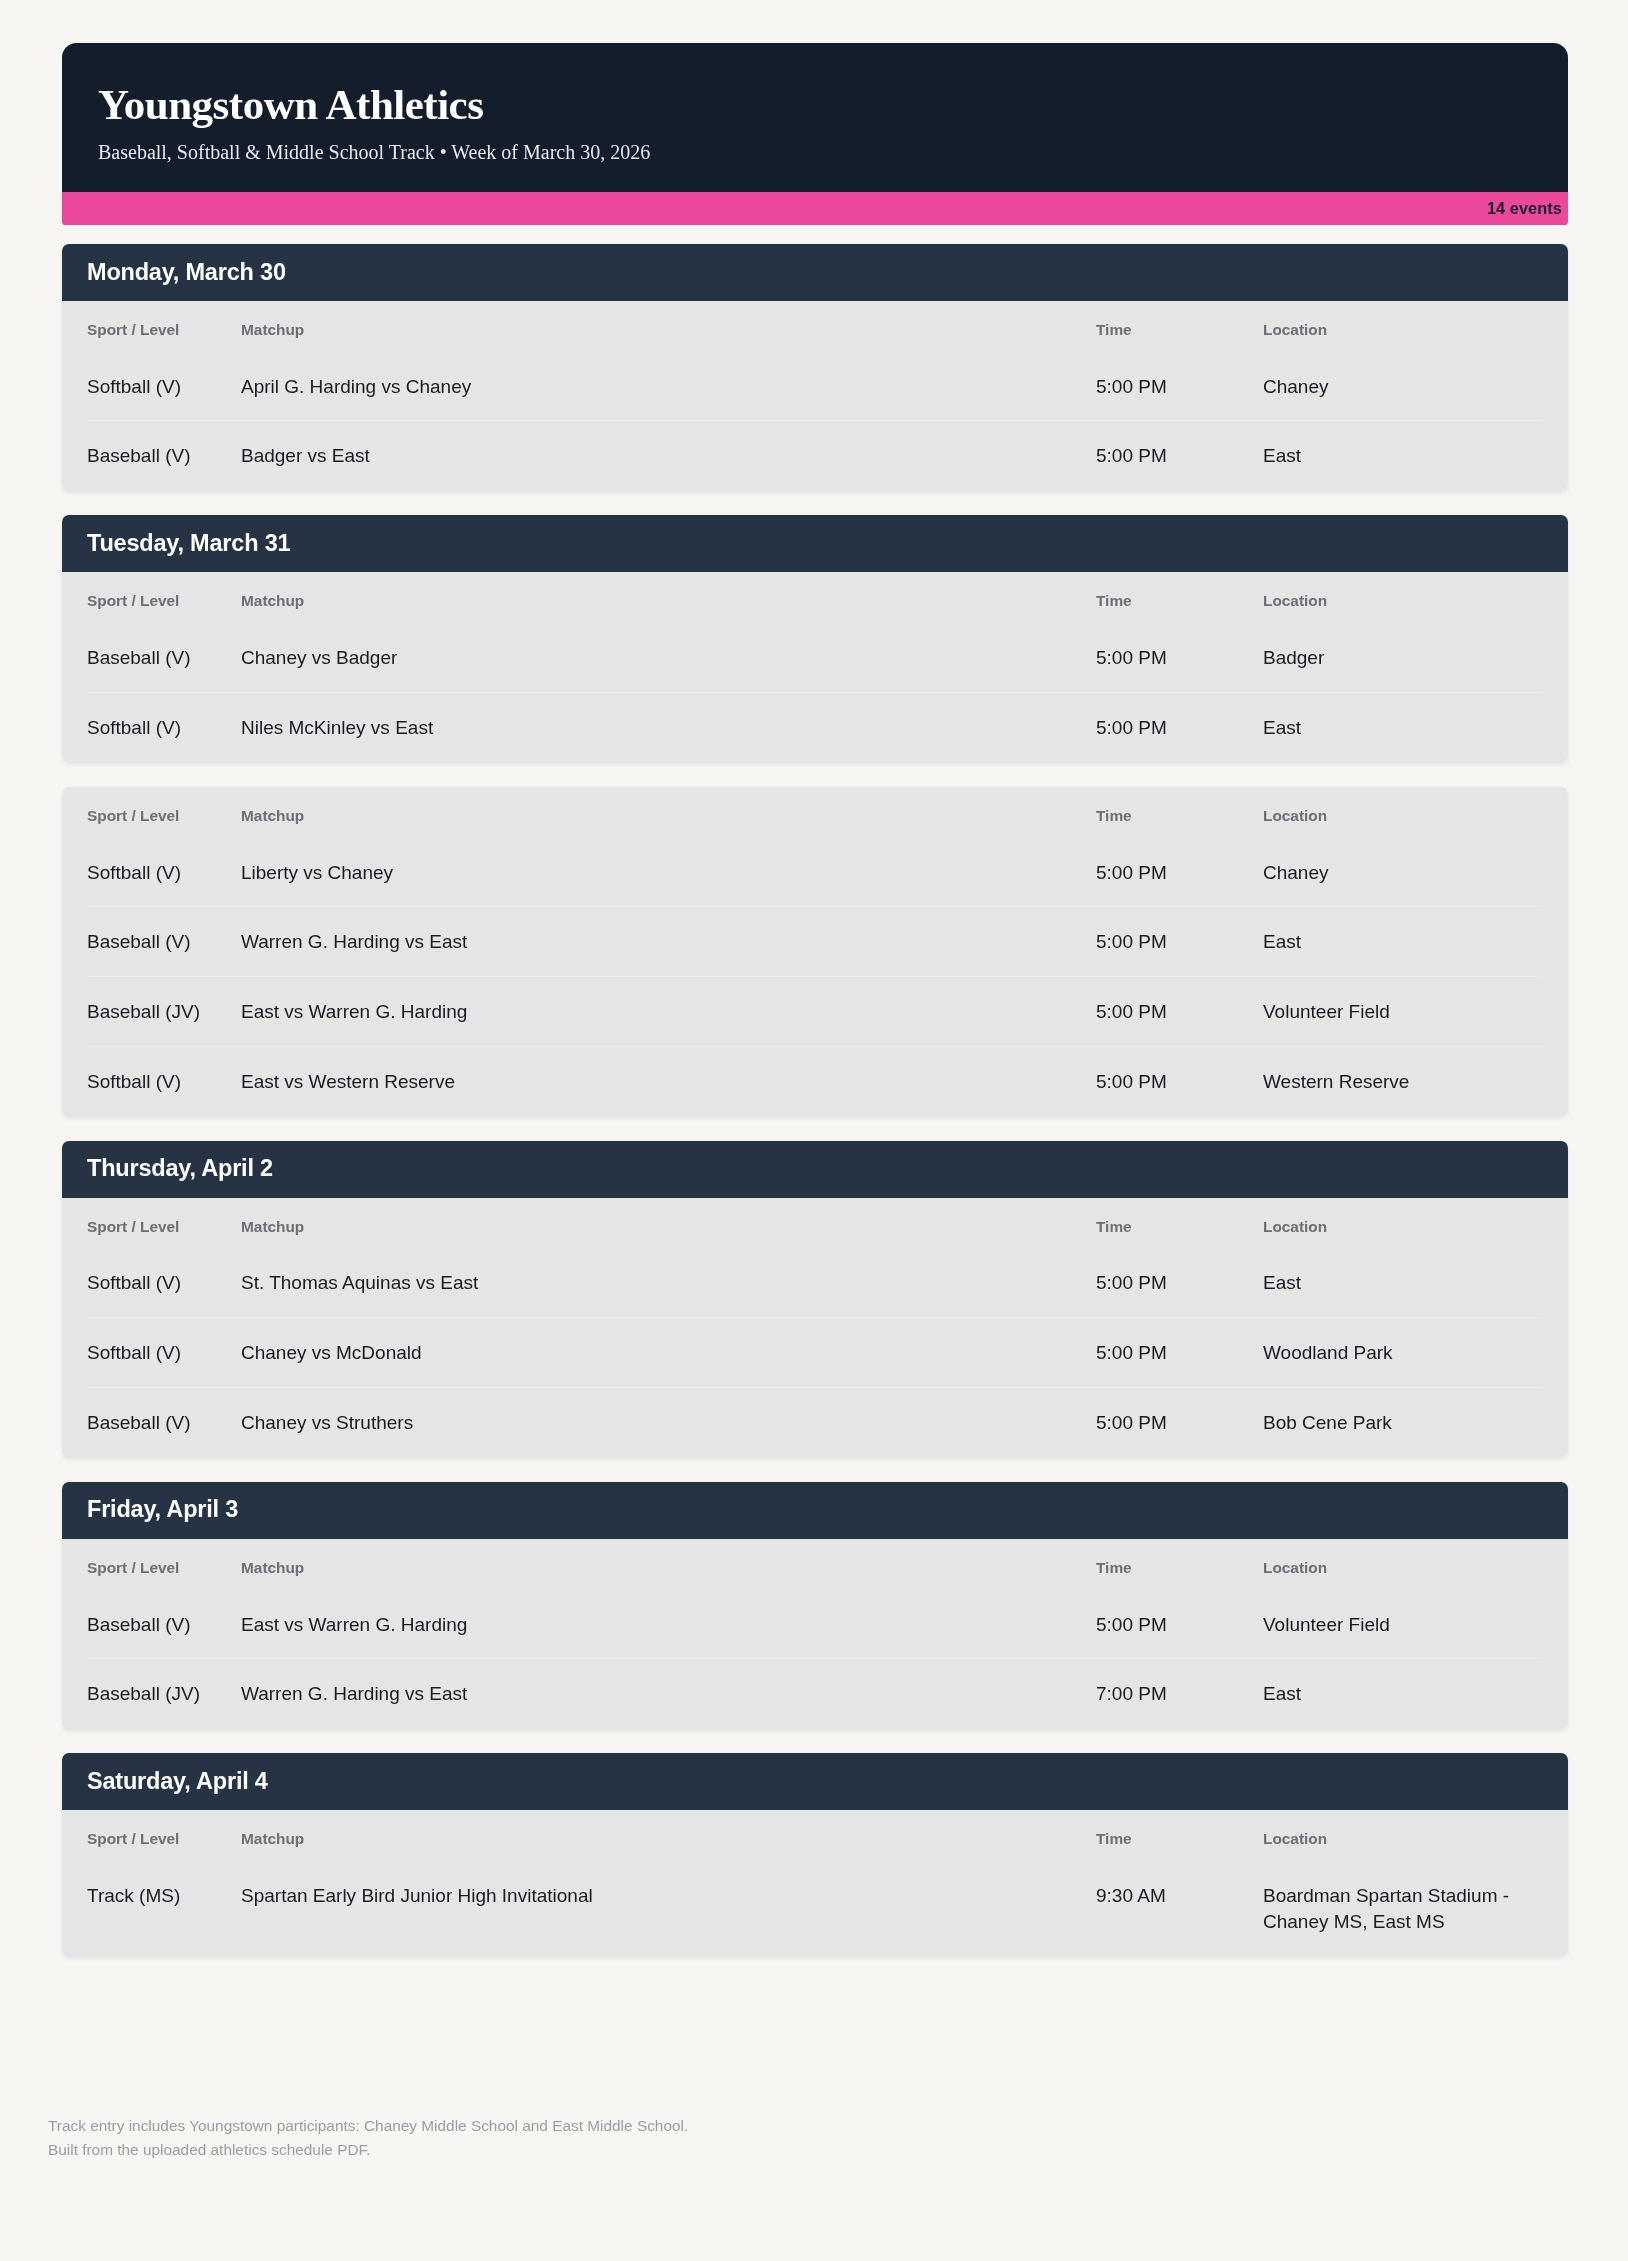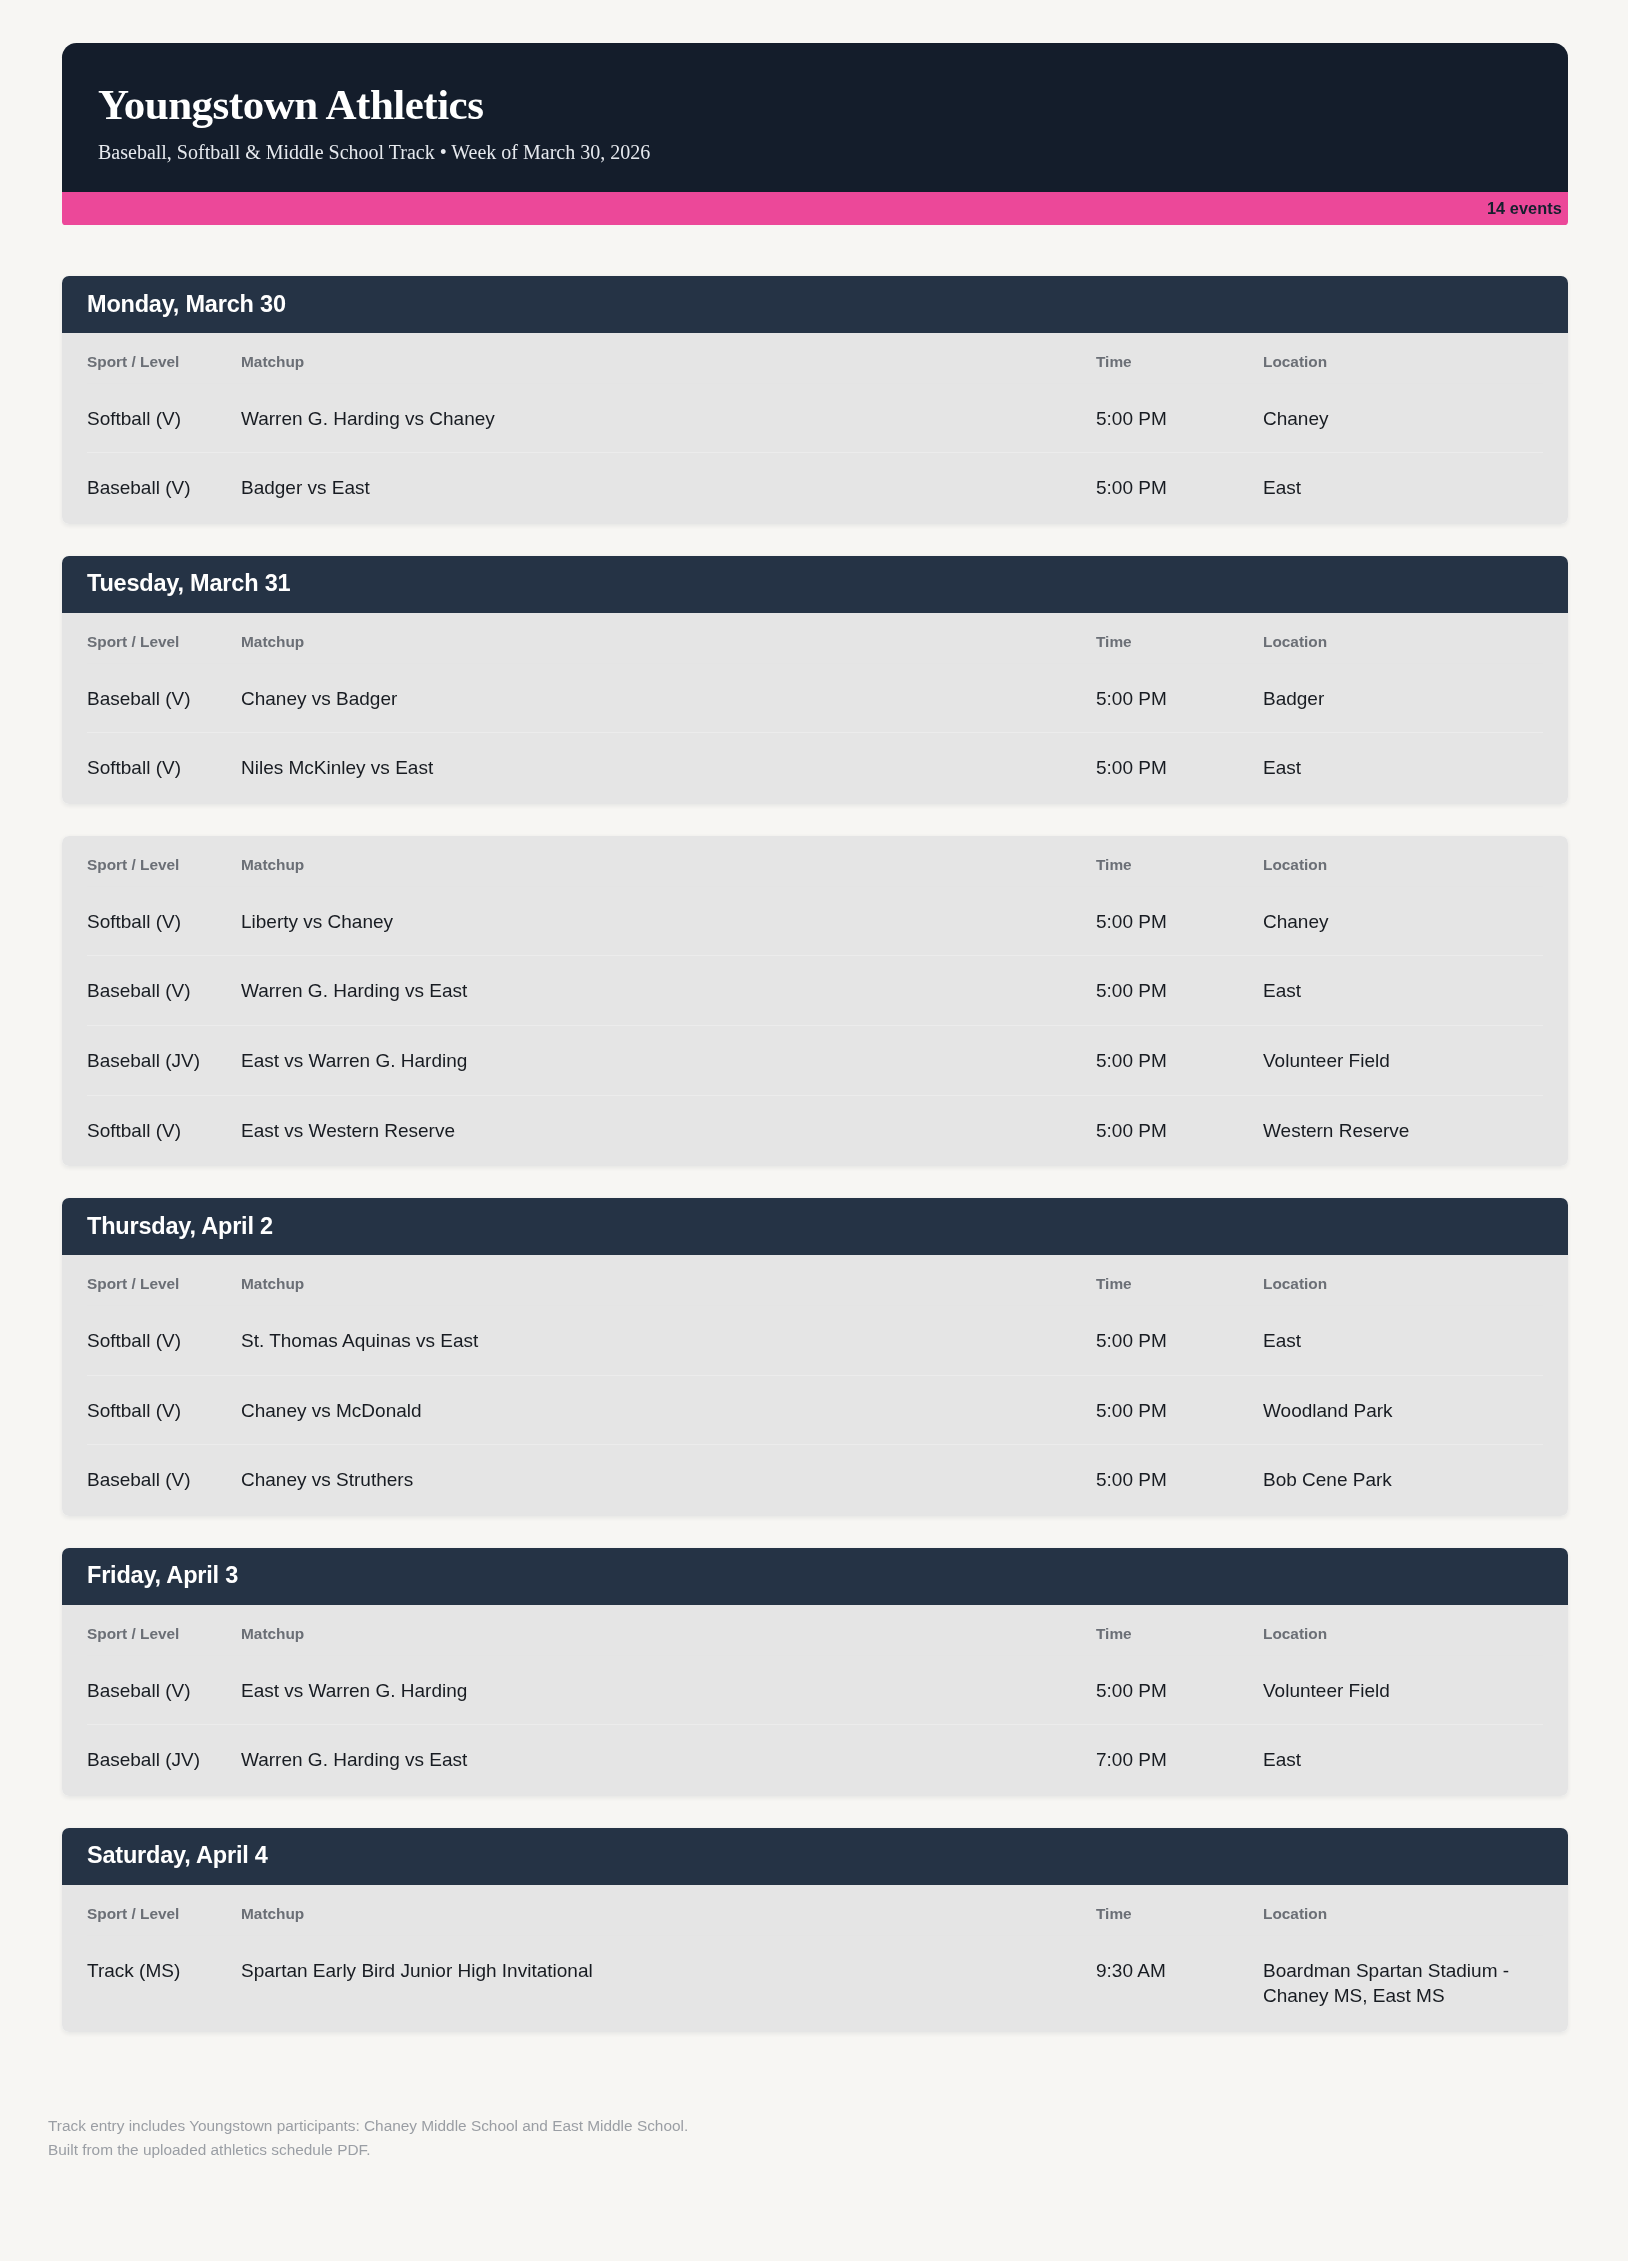--- a/index.html
+++ b/index.html
@@ -70,21 +70,20 @@
     top: 244px;
     width: 1506px;
   }
 
   .day-card {
     background: #ffffff;
     border-radius: 7px;
     margin-bottom: 23.5px;
     box-shadow: 0 1.8px 4.5px rgba(20,29,43,0.07);
     overflow: hidden;
-    margin-top: 32px;
   }
 
   .day-header {
     background: #253345;
     padding: 14.5px 25px 15.4px 25px;
   }
   .day-header-text {
     color: #ffffff;
     font-size: 23.5px;
     font-weight: bold;
@@ -173,21 +172,21 @@
               <tr>
                 <th>Sport / Level</th>
                 <th>Matchup</th>
                 <th>Time</th>
                 <th>Location</th>
               </tr>
             </thead>
             <tbody>
               <tr>
                 <td>Softball (V)</td>
-                <td>Warren G. Harding vs Chaney</td>
+                <td>April G. Harding vs Chaney</td>
                 <td>5:00 PM</td>
                 <td>Chaney</td>
               </tr>
               <tr class="last-row">
                 <td>Baseball (V)</td>
                 <td>Badger vs East</td>
                 <td>5:00 PM</td>
                 <td>East</td>
               </tr>
             </tbody>

